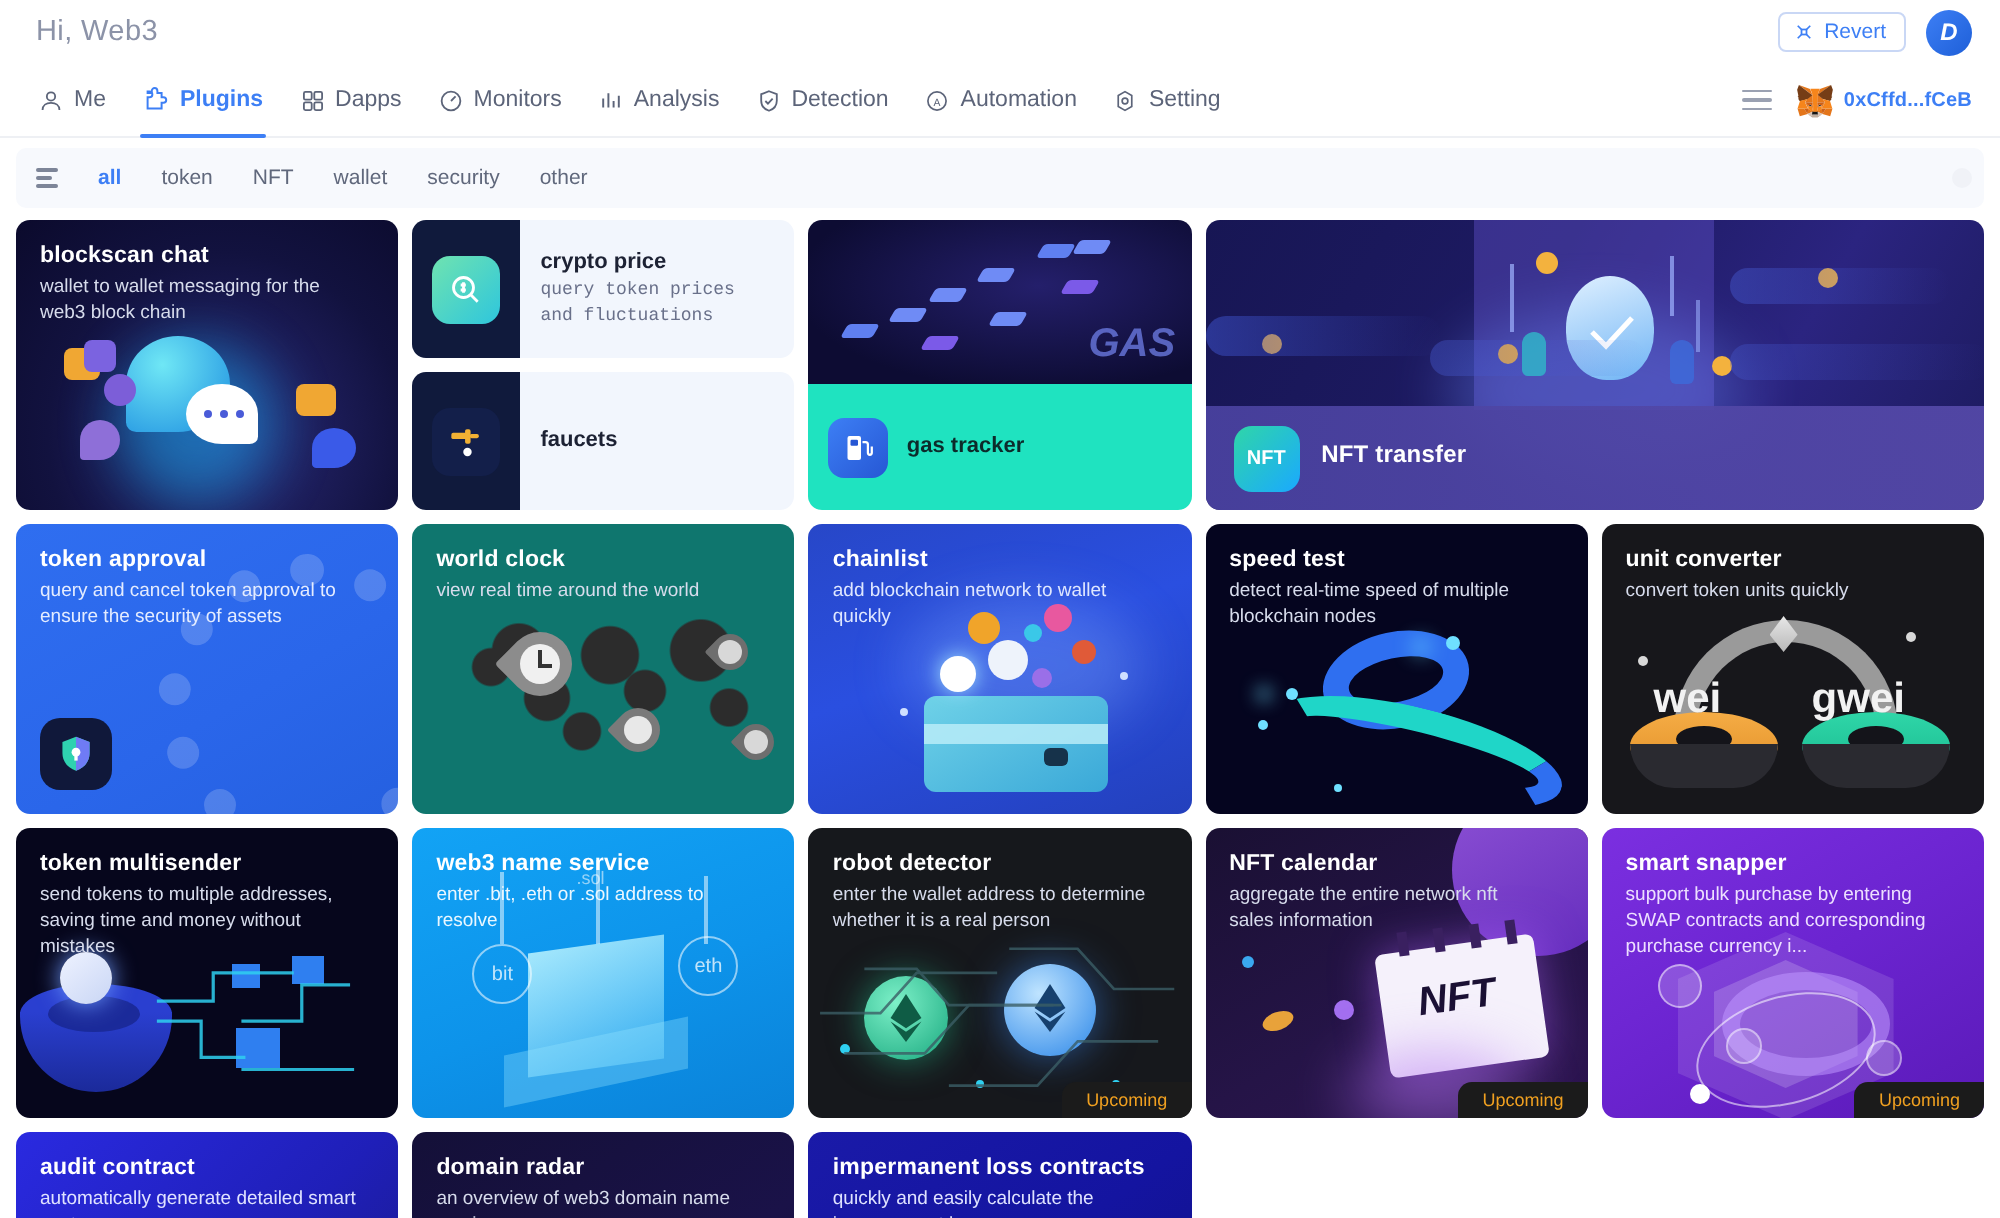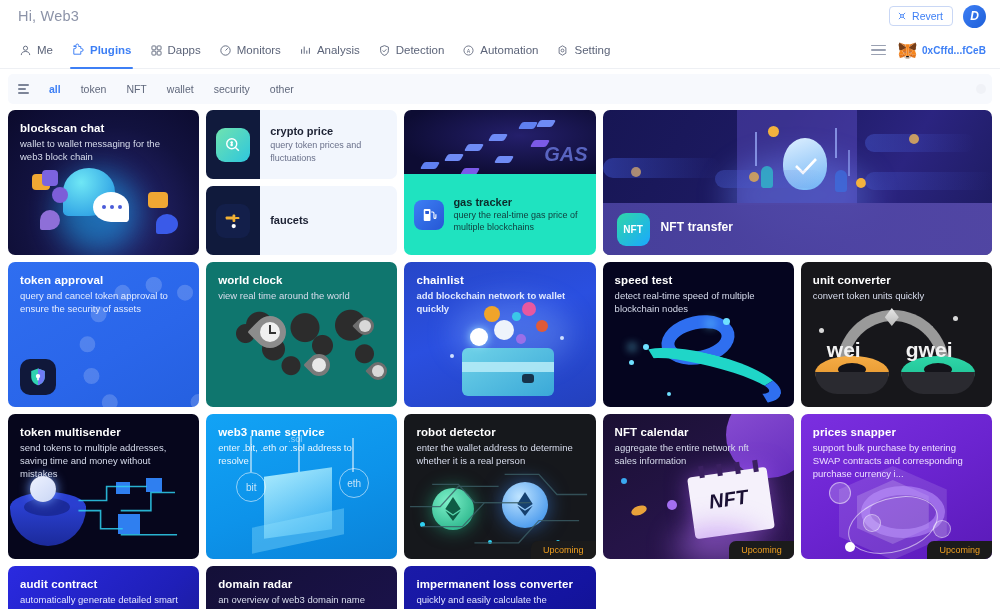--- a/index.html
+++ b/index.html
@@ -131,26 +131,26 @@
     width: 54px; height: 69px; flex: none;
     background: #101a3c;
     display: flex; align-items: center; justify-content: center;
   }
   .list-icon .tile {
     width: 34px; height: 34px; border-radius: 9px;
     display: flex; align-items: center; justify-content: center;
   }
   .list-txt { min-width: 0; }
   .list-title { font-size: 11px; font-weight: bold; color: #1d2234; margin-bottom: 2px;}
-  .list-desc { font-size: 9px; line-height: 1.35; color: #69708a; }
+  .list-desc { font-size: 9px; line-height: 1.35; color: #69708a; font-family: Liberation Mono, monospace; }
   .stack { display: flex; flex-direction: column; gap: 7px; }
 
   
   .card-split { display: flex; flex-direction: column; }
-  .split-art { height: 64px; position: relative; overflow: hidden;
+  .split-art { height: 82px; position: relative; overflow: hidden;
     background: radial-gradient(ellipse at 60% 40%, #241f6b 0%, #0d0c33 75%); }
   .split-body { flex: 1; background: #1fe3c0; display: flex; align-items: center; gap: 9px; padding: 0 10px; }
   .split-body .tile { width: 30px; height: 30px; border-radius: 8px; flex:none;
       background: linear-gradient(135deg,#3d7ff5,#2657d4); display:flex;align-items:center;justify-content:center;}
   .split-title { font-size: 11px; font-weight: bold; color: #0c2b2b; margin-bottom: 2px;}
   .split-desc { font-size: 9px; line-height: 1.3; color: #103b3b; }
 
   
   .card-wide-body {
     position: absolute; left: 0; right: 0; bottom: 0; height: 52px; z-index: 6;
@@ -390,21 +390,20 @@
     <div class="split-body">
       <div class="tile">
         <svg width="18" height="18" viewBox="0 0 24 24" fill="#fff">
           <rect x="5" y="4" width="9" height="16" rx="1.4"></rect>
           <rect x="7" y="6.5" width="5" height="4" rx="0.8" fill="#2657d4"></rect>
           <path d="M15 8h2a1.6 1.6 0 011.6 1.6v5.6a1.3 1.3 0 102.6 0V11" stroke="#fff" stroke-width="1.5" fill="none"></path>
         </svg>
       </div>
       <div>
         <div class="split-title">gas tracker</div>
-        <div class="split-desc">query the real-time gas price of multiple blockchains</div>
       </div>
     </div>
   </div>
 
   <div class="card span2" style="background:linear-gradient(120deg,#171654 0%,#1d1a62 40%,#2b2480 70%,#1b1a5c 100%);">
     <div class="art">
       <div style="position:absolute;left:134px;top:0;width:120px;height:95px;background:rgba(95,80,200,.45);"></div>
       <div class="glow" style="width:150px;height:80px;left:120px;top:45px;background:#6e8cff;opacity:.35;"></div>
       <div style="position:absolute;left:180px;top:28px;width:44px;height:52px;border-radius:50% 50% 46% 46%;background:linear-gradient(160deg,#dff0ff,#6fb4f5);"></div>
       <svg style="position:absolute;left:190px;top:46px;" width="26" height="20" viewBox="0 0 26 20" fill="none" stroke="#fff" stroke-width="2.6">
@@ -494,21 +493,21 @@
       <div class="dot" style="width:16px;height:16px;left:80px;top:44px;background:#f0a42a;"></div>
       <div class="dot" style="width:9px;height:9px;left:108px;top:50px;background:#3ac8e8;"></div>
       <div class="dot" style="width:14px;height:14px;left:118px;top:40px;background:#e8589f;"></div>
       <div class="dot" style="width:12px;height:12px;left:132px;top:58px;background:#e05a38;"></div>
       <div class="dot" style="width:10px;height:10px;left:112px;top:72px;background:#9a6fe8;"></div>
       <div class="dot" style="width:4px;height:4px;left:46px;top:92px;background:#cfe0ff;"></div>
       <div class="dot" style="width:4px;height:4px;left:156px;top:74px;background:#cfe0ff;"></div>
     </div>
     <div class="card-txt">
       <div class="card-title">chainlist</div>
-      <div class="card-desc" style="color:#dfe7ff;font-weight:bold;">add blockchain network to wallet quickly</div>
+      <div class="card-desc" style="color:#dfe7ff;">add blockchain network to wallet quickly</div>
     </div>
   </div>
 
   <div class="card" style="background:#05051f;">
     <div class="art">
       <div style="position:absolute;left:58px;top:54px;width:74px;height:48px;border-radius:50%;border:13px solid #2f6ff0;transform:rotate(-12deg);"></div>
       <div style="position:absolute;left:30px;top:92px;width:150px;height:44px;border-radius:50%;border:12px solid;border-color:#1fd6c8 #2f6ff0 transparent transparent;transform:rotate(14deg);"></div>
       <div class="dot" style="width:7px;height:7px;left:120px;top:56px;background:#6fe0ff;box-shadow:-16px 2px 10px #6fe0ff;"></div>
       <div class="dot" style="width:6px;height:6px;left:40px;top:82px;background:#6fe0ff;box-shadow:-14px 0 9px #6fe0ff;"></div>
       <div class="dot" style="width:5px;height:5px;left:26px;top:98px;background:#6fe0ff;"></div>
@@ -637,21 +636,21 @@
       <div style="position:absolute;left:38px;top:52px;width:108px;height:94px;clip-path:polygon(50% 0,100% 25%,100% 75%,50% 100%,0 75%,0 25%);background:rgba(255,255,255,.12);"></div>
       <div style="position:absolute;left:56px;top:66px;width:72px;height:64px;clip-path:polygon(50% 0,100% 25%,100% 75%,50% 100%,0 75%,0 25%);background:rgba(255,255,255,.18);"></div>
       <div style="position:absolute;left:60px;top:72px;width:84px;height:52px;border-radius:50%;border:9px solid rgba(190,150,255,.55);"></div>
       <div style="position:absolute;left:46px;top:84px;width:92px;height:54px;border-radius:50%;border:1.6px solid rgba(255,255,255,.55);transform:rotate(-16deg);"></div>
       <div class="dot" style="width:22px;height:22px;left:28px;top:68px;background:rgba(255,255,255,.2);border:1.4px solid rgba(255,255,255,.5);"></div>
       <div class="dot" style="width:18px;height:18px;left:62px;top:100px;background:rgba(255,255,255,.18);border:1.4px solid rgba(255,255,255,.45);"></div>
       <div class="dot" style="width:18px;height:18px;left:132px;top:106px;background:rgba(255,255,255,.18);border:1.4px solid rgba(255,255,255,.45);"></div>
       <div class="dot" style="width:10px;height:10px;left:44px;top:128px;background:#ffffff;"></div>
     </div>
     <div class="card-txt">
-      <div class="card-title">prices snapper</div>
+      <div class="card-title">smart snapper</div>
       <div class="card-desc" style="color:#eddfff;">support bulk purchase by entering SWAP contracts and corresponding purchase currency i...</div>
     </div>
     <div class="badge-upcoming">Upcoming</div>
   </div>
 
   <div class="card" style="background:linear-gradient(135deg,#2a2ae0 0%,#1f1fb8 55%,#191980 100%);">
     <div class="card-txt">
       <div class="card-title">audit contract</div>
       <div class="card-desc" style="color:#dfe2ff;">automatically generate detailed smart contrac</div>
     </div>
@@ -659,18 +658,18 @@
 
   <div class="card" style="background:linear-gradient(145deg,#141038 0%,#1a1248 60%,#120f30 100%);">
     <div class="card-txt">
       <div class="card-title">domain radar</div>
       <div class="card-desc">an overview of web3 domain name services</div>
     </div>
   </div>
 
   <div class="card" style="background:linear-gradient(145deg,#1a1aa8 0%,#1414a0 50%,#101080 100%);">
     <div class="card-txt">
-      <div class="card-title">impermanent loss converter</div>
+      <div class="card-title">impermanent loss contracts</div>
       <div class="card-desc" style="color:#dfe2ff;">quickly and easily calculate the impermanent l</div>
     </div>
   </div>
 
 </div>
 
 </body></html>

